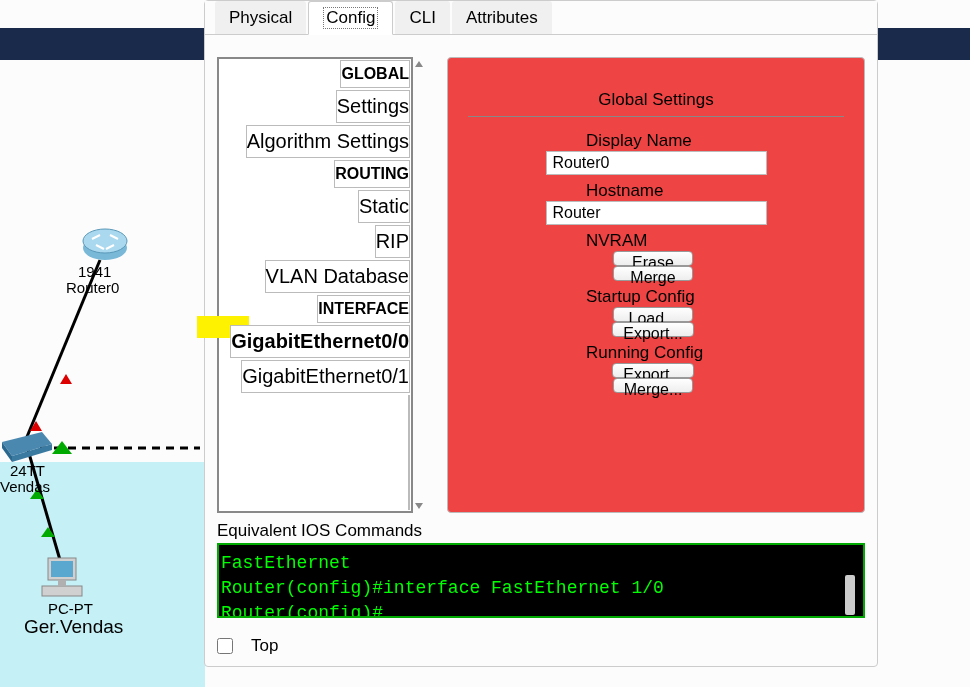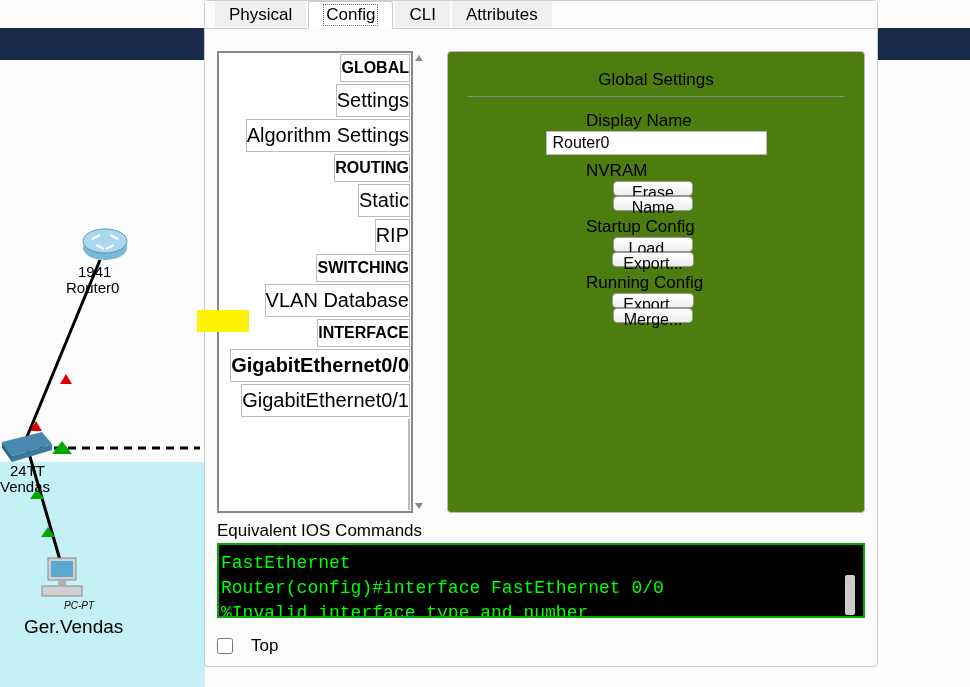--- a/index.html
+++ b/index.html
@@ -57,21 +57,21 @@
       background: #fcfcfc;
       border: 1px solid #ccc;
       border-radius: 4px;
       display: flex;
       flex-direction: column;
     }
     .tabs {
       display: flex;
       border-bottom: 1px solid #ccc;
       background: #fcfcfc;
-      height: 28px;
+      height: 34px;
       padding: 0 10px;
       font-size: 17px;
     }
     .tab {
       padding: 6px 14px;
       cursor: pointer;
       color: #000;
       background: #f0f0f0;
       border-radius: 3px 3px 0 0;
       margin-right: 2px;
@@ -161,22 +161,22 @@
       justify-content: space-between;
       padding: 2px 0;
     }
     .tree-scroll svg {
       display: block;
     }
     .settings-pane {
       flex: 1;
       border: 1px solid #bbb;
       border-radius: 4px;
-      background: #4d7c0f;
-      padding: 18px 20px;
+      background: #ef4444;
+      padding: 32px 20px;
     }
     .settings-title {
       text-align: center;
       font-size: 17px;
       margin-bottom: 6px;
     }
     .settings-hr {
       border: none;
       border-top: 1px solid #888;
       margin-bottom: 14px;
@@ -289,23 +289,22 @@
     }
     .pc-icon {
       position: absolute;
       top: 556px;
       left: 40px;
       pointer-events: auto;
     }
     .pc-label1 {
       position: absolute;
       top: 600px;
-      left: 64px;
-      font-size: 10px;
-      font-style: italic;
+      left: 48px;
+      font-size: 15px;
     }
     .pc-label2 {
       position: absolute;
       top: 616px;
       left: 24px;
       font-size: 19px;
     }
     .topo-svg {
       position: absolute;
       top: 0;
@@ -377,21 +376,20 @@
   <div class="panel-body">
     <div class="tree-wrapper">
       <div class="highlight-stripe"></div>
       <div class="tree">
         <div class="tree-header">GLOBAL</div>
         <div class="tree-item">Settings</div>
         <div class="tree-item">Algorithm Settings</div>
         <div class="tree-header">ROUTING</div>
         <div class="tree-item">Static</div>
         <div class="tree-item">RIP</div>
-        <div class="tree-header">SWITCHING</div>
         <div class="tree-item">VLAN Database</div>
         <div class="tree-header">INTERFACE</div>
         <div class="tree-item highlighted">GigabitEthernet0/0</div>
         <div class="tree-item">GigabitEthernet0/1</div>
         <div class="tree-spacer"></div>
       </div>
       <div class="tree-scroll">
         <svg width="12" height="10">
             <polygon points="6,2 2,8 10,8" fill="#888"></polygon>
           </svg>
@@ -402,43 +400,46 @@
     </div>
 
     <div class="settings-pane">
       <div class="settings-title">Global Settings</div>
       <hr class="settings-hr">
       <div class="settings-row">
         <div class="settings-label">Display Name</div>
         <input class="settings-input" value="Router0" style="">
       </div>
       <div class="settings-row">
+        <div class="settings-label">Hostname</div>
+        <input class="settings-input" value="Router" style="">
+      </div>
+      <div class="settings-row">
         <div class="settings-label">NVRAM</div>
         <button class="settings-btn">Erase</button>
-        <button class="settings-btn">Name</button>
+        <button class="settings-btn">Merge</button>
       </div>
       <div class="settings-row">
         <div class="settings-label">Startup Config</div>
         <button class="settings-btn">Load...</button>
         <button class="settings-btn">Export...</button>
       </div>
       <div class="settings-row">
         <div class="settings-label">Running Config</div>
         <button class="settings-btn">Export...</button>
         <button class="settings-btn">Merge...</button>
       </div>
     </div>
   </div>
 
   <div class="ios-section">
     <div class="ios-label">Equivalent IOS Commands</div>
     <div class="ios-terminal">
       <div>FastEthernet</div>
-      <div>Router(config)#interface FastEthernet 0/0</div>
-      <div>%Invalid interface type and number</div>
+      <div>Router(config)#interface FastEthernet 1/0</div>
       <div>Router(config)#</div>
       <div class="ios-scrollbar"></div>
     </div>
   </div>
 
   <div class="footer">
     <input type="checkbox" style="">
     <span>Top</span>
   </div>
 </div>

